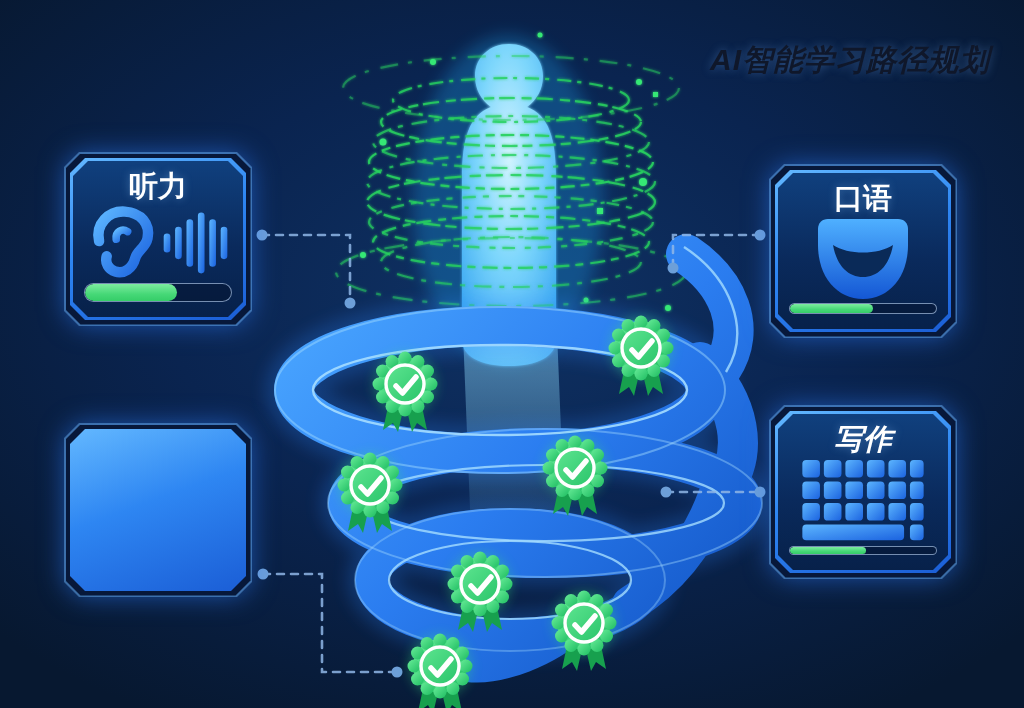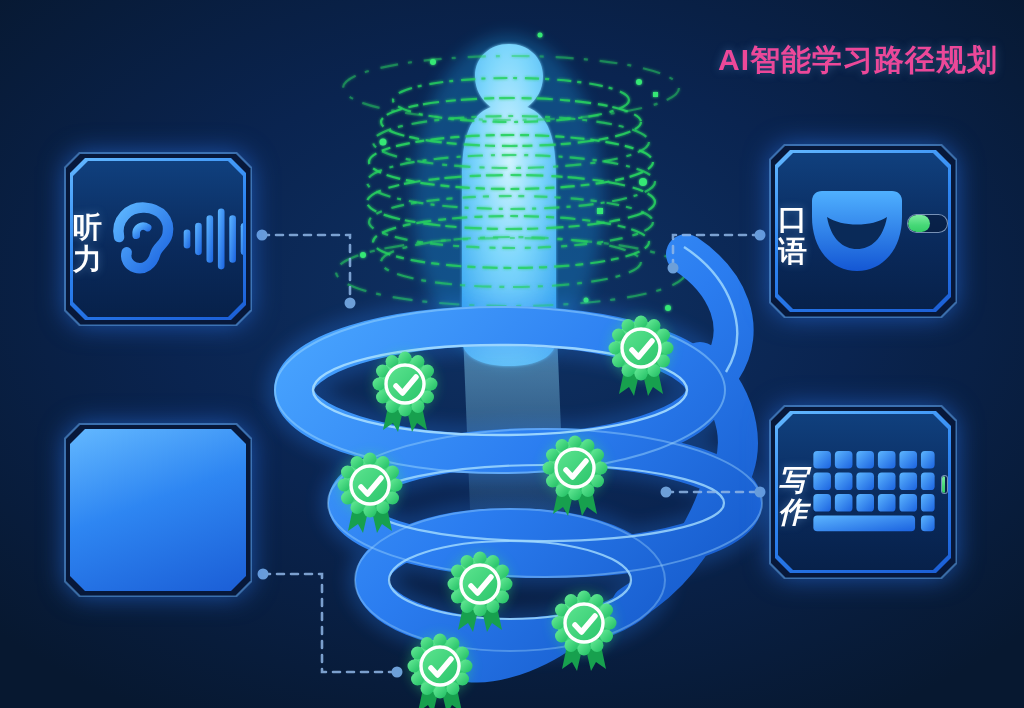--- a/index.html
+++ b/index.html
@@ -2,35 +2,36 @@
 <html><head>
 <meta charset="utf-8">
 <style>
   html,body{margin:0;padding:0;}
   body{
     width:1024px;height:708px;position:relative;overflow:hidden;
     font-family:"Liberation Sans","DejaVu Sans",sans-serif;
     background:radial-gradient(ellipse 720px 480px at 50% 42%, #0f3264 0%, #0a2450 48%, #071830 100%);
   }
   .main-title{
-    position:absolute;top:40px;right:26px;
-    font-size:30px;font-weight:bold;color:#ec4899;letter-spacing:1px;
+    position:absolute;top:40px;right:34px;
+    font-size:30px;font-weight:bold;color:#0f172a;letter-spacing:1px;
     text-shadow:0 0 10px rgba(120,180,255,.35);
+    font-style:italic;
   }
   .stage{position:absolute;inset:0;}
   
   .card{position:absolute;width:188px;height:174px;filter:drop-shadow(0 0 13px rgba(45,125,255,.55));}
   .oct{clip-path:polygon(15px 0,calc(100% - 15px) 0,100% 15px,100% calc(100% - 15px),calc(100% - 15px) 100%,15px 100%,0 calc(100% - 15px),0 15px);}
   .c1{position:absolute;inset:0;background:rgba(120,190,255,.42);}
   .c2{position:absolute;inset:1.5px;background:#07183a;}
   .c3{position:absolute;inset:6px;background:linear-gradient(160deg,#63b8ff 0%,#2e86f2 45%,#1b5ed6 100%);}
   .c4{position:absolute;inset:9px;background:linear-gradient(180deg,#10407e 0%,#0a2a5c 55%,#07214a 100%);
-      display:flex;flex-direction:row;align-items:center;}
+      display:flex;flex-direction:column;align-items:center;}
   .pos-listening{left:64px;top:152px;}
-  .pos-speaking{left:769px;top:144px;}
+  .pos-speaking{left:769px;top:164px;}
   .pos-reading{left:64px;top:423px;}
   .pos-writing{left:769px;top:405px;font-style:italic;}
   .card-title{margin-top:10px;font-size:29px;font-weight:bold;color:#ffffff;line-height:1.1;
       text-shadow:0 0 8px rgba(140,200,255,.4);}
   .card-icon{flex:1;display:flex;align-items:center;justify-content:center;width:100%;}
   .progress-track{
     width:148px;height:19px;margin-bottom:15px;border-radius:99px;
     border:1.5px solid rgba(195,220,255,.6);background:rgba(4,18,42,.45);
     overflow:hidden;box-sizing:border-box;
   }

